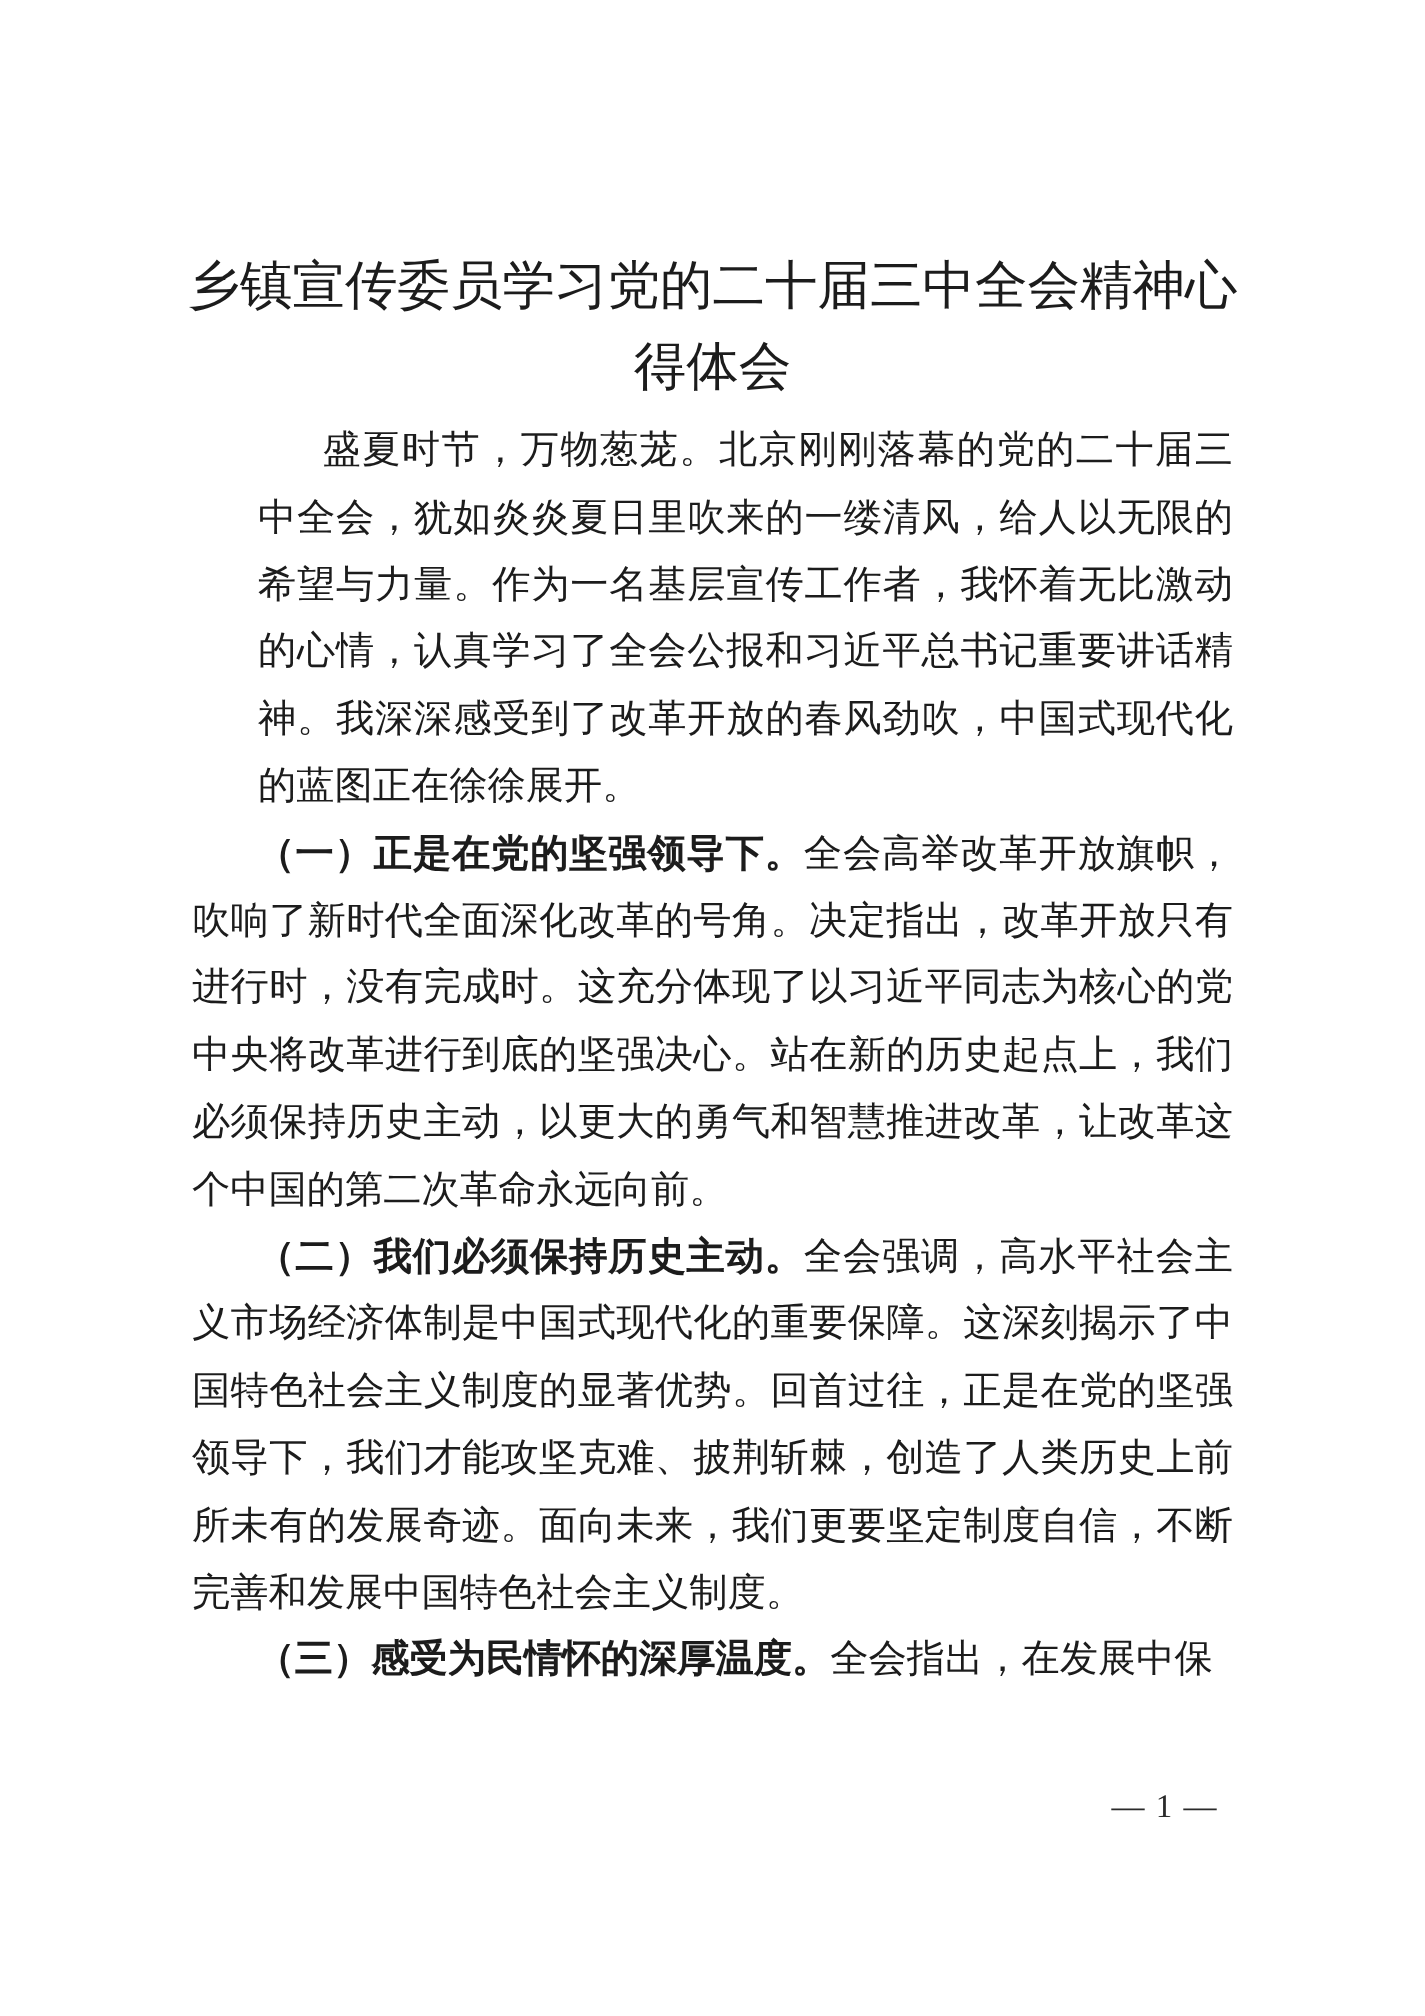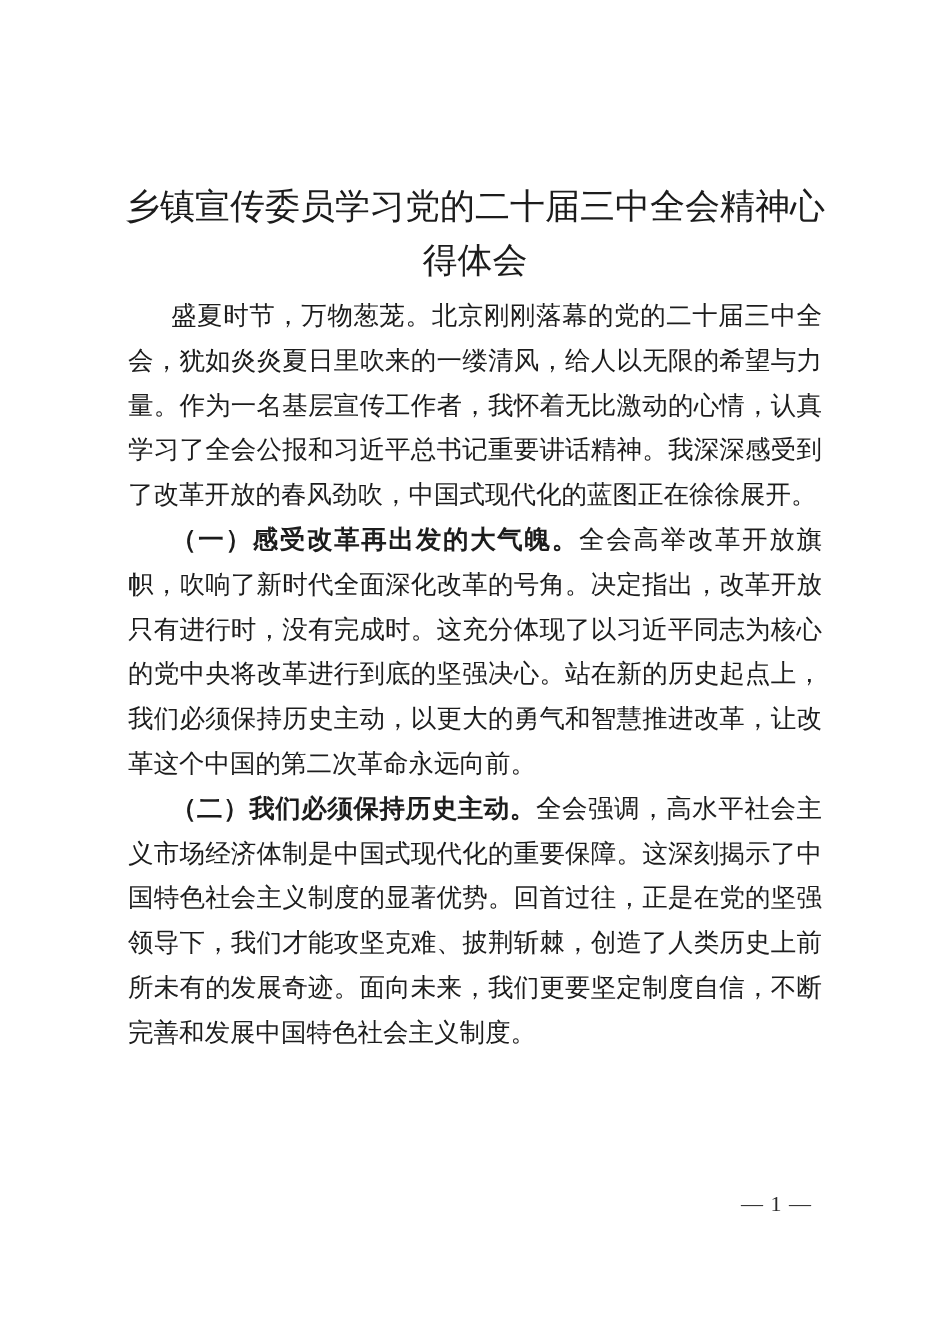--- a/index.html
+++ b/index.html
@@ -12,41 +12,42 @@
     width: 950px;
     height: 1344px;
     background: #ffffff;
     overflow: hidden;
     color: #1c1c1c;
     font-family: "Liberation Serif", "DejaVu Serif", serif;
   }
   .content {
     position: absolute;
     left: 128px;
-    top: 180px;
+    top: 164px;
     width: 694px;
   }
   .doc-title {
     margin: 0 -8px;
     font-size: 35px;
     line-height: 54px;
     font-weight: 400;
     text-align: center;
     letter-spacing: 0;
   }
   .body-para {
     margin: 0;
     font-size: 25.5px;
     line-height: 44.8px;
     text-align: justify;
     text-justify: inter-character;
     text-indent: 43px;
   }
   .body-para.intro {
     margin-top: 6px;
+    margin-left: 44px;
   }
   .section-heading {
     margin: 0;
     font-size: 26px;
     line-height: 44.8px;
     font-weight: 700;
     font-family: "Liberation Sans", "DejaVu Sans", sans-serif;
     text-indent: 43px;
     color: #111111;
   }
@@ -67,20 +68,21 @@
 </head>
 <body>
 
 <div class="page">
   <div class="content">
     <h1 class="doc-title">乡镇宣传委员学习党的二十届三中全会精神心得体会</h1>
 
     <p class="body-para intro">盛夏时节，万物葱茏。北京刚刚落幕的党的二十届三中全会，犹如炎炎夏日里吹来的一缕清风，给人以无限的希望与力量。作为一名基层宣传工作者，我怀着无比激动的心情，认真学习了全会公报和习近平总书记重要讲话精神。我深深感受到了改革开放的春风劲吹，中国式现代化的蓝图正在徐徐展开。</p>
 
 
-    <p class="body-para"><span class="lead">（一）感受改革再出发的大气魄。</span><span>全会高举改革开放旗帜，吹响了新时代全面深化改革的号角。决定指出，改革开放只有进行时，没有完成时。这充分体现了以习近平同志为核心的党中央将改革进行到底的坚强决心。站在新的历史起点上，我们必须保持历史主动，以更大的勇气和智慧推进改革，让改革这个中国的第二次革命永远向前。</span></p>
+    <p class="body-para"><span class="lead">（一）正是在党的坚强领导下。</span><span>全会高举改革开放旗帜，吹响了新时代全面深化改革的号角。决定指出，改革开放只有进行时，没有完成时。这充分体现了以习近平同志为核心的党中央将改革进行到底的坚强决心。站在新的历史起点上，我们必须保持历史主动，以更大的勇气和智慧推进改革，让改革这个中国的第二次革命永远向前。</span></p>
 
     <p class="body-para"><span class="lead">（二）我们必须保持历史主动。</span><span>全会强调，高水平社会主义市场经济体制是中国式现代化的重要保障。这深刻揭示了中国特色社会主义制度的显著优势。回首过往，正是在党的坚强领导下，我们才能攻坚克难、披荆斩棘，创造了人类历史上前所未有的发展奇迹。面向未来，我们更要坚定制度自信，不断完善和发展中国特色社会主义制度。</span></p>
 
+    <p class="body-para"><span class="lead">（三）感受为民情怀的深厚温度。</span><span>全会指出，在发展中保</span></p>
   </div>
 
   <div class="page-number">— 1 —</div>
 </div>
 
 </body></html>

